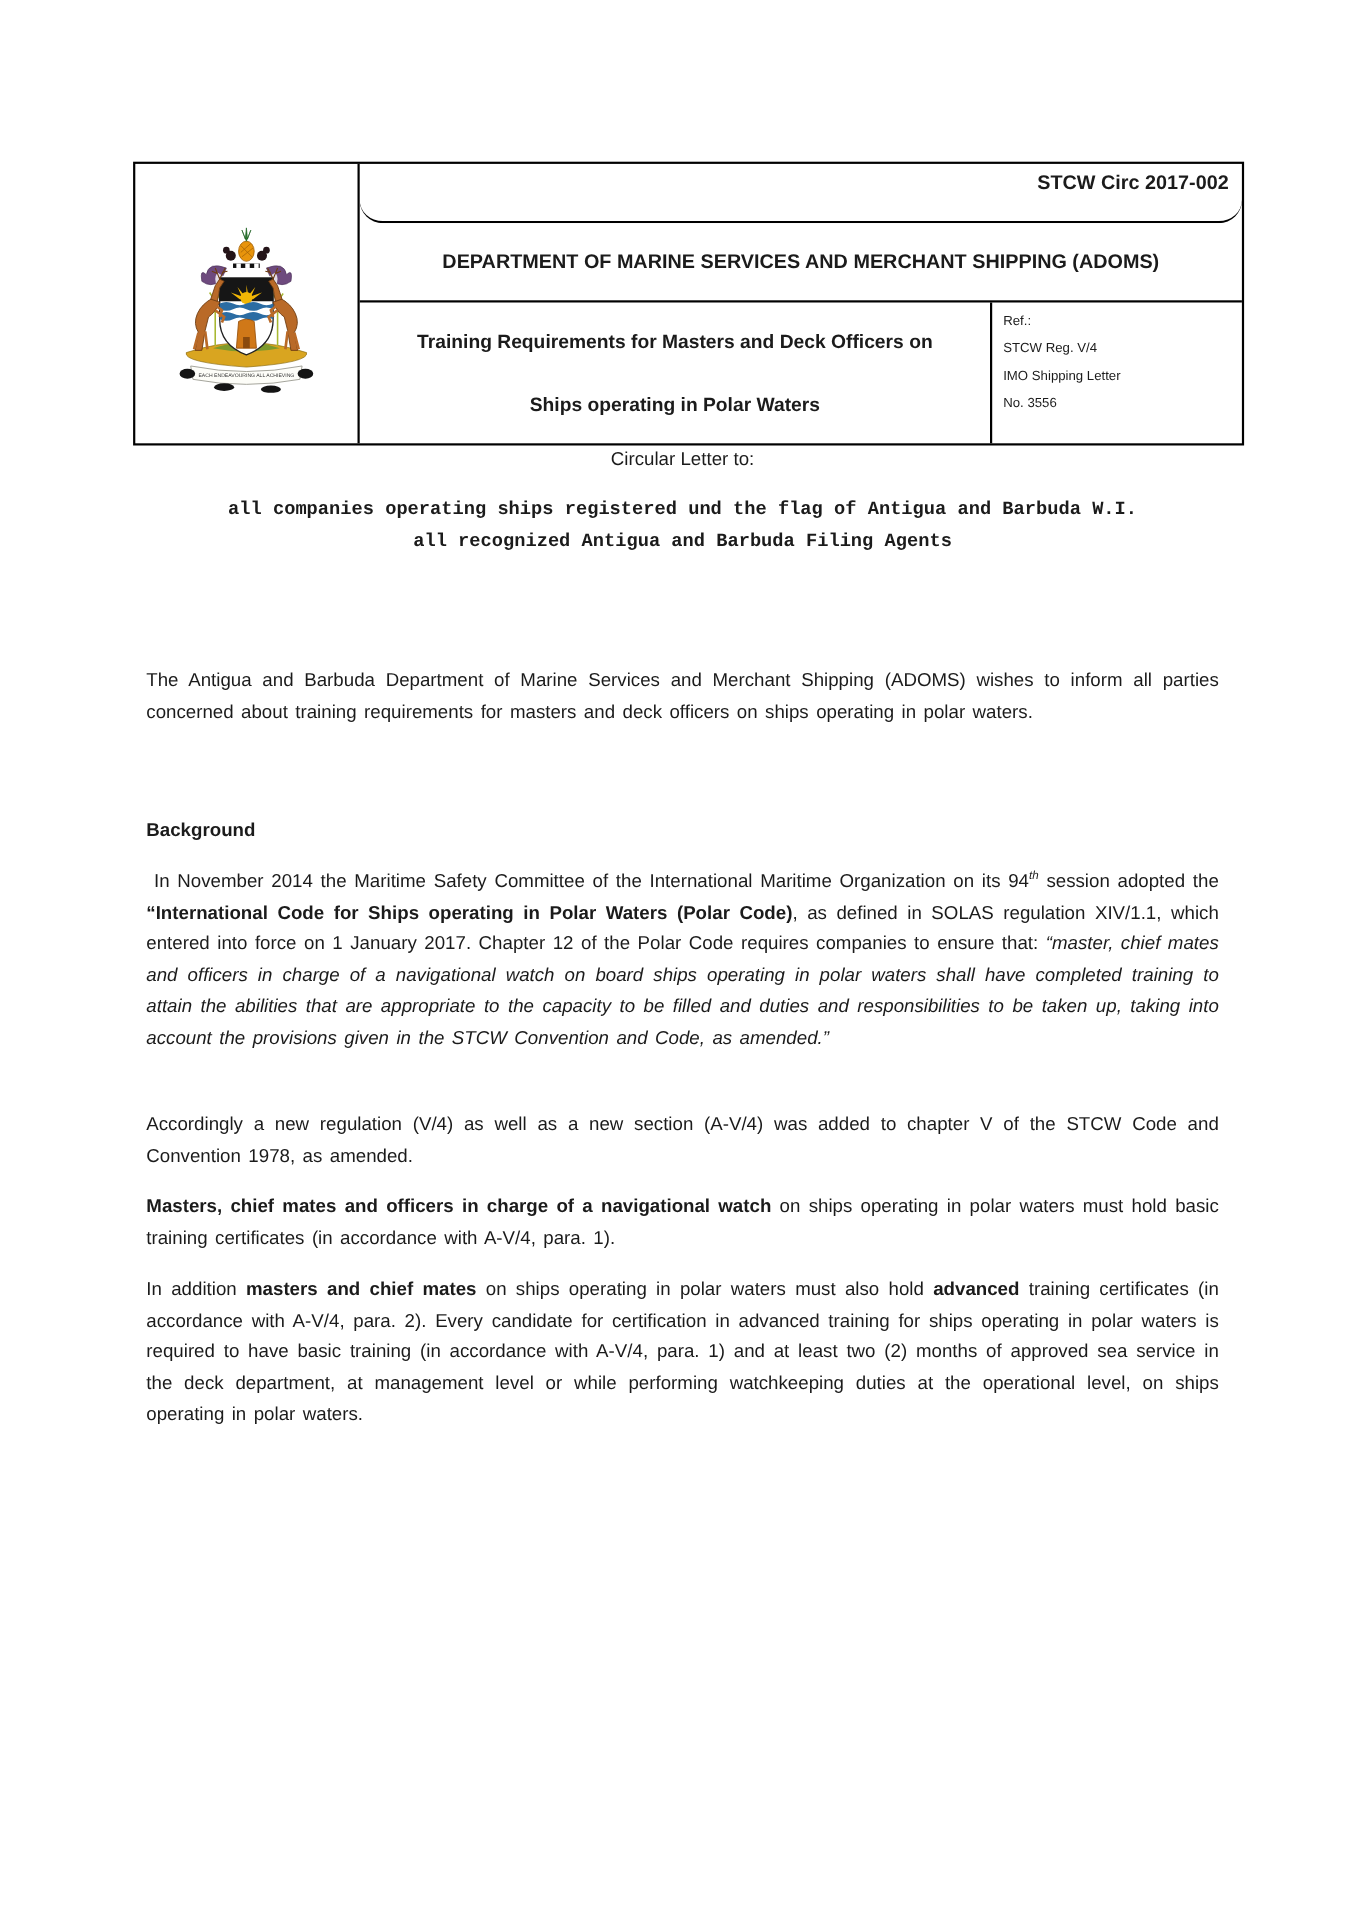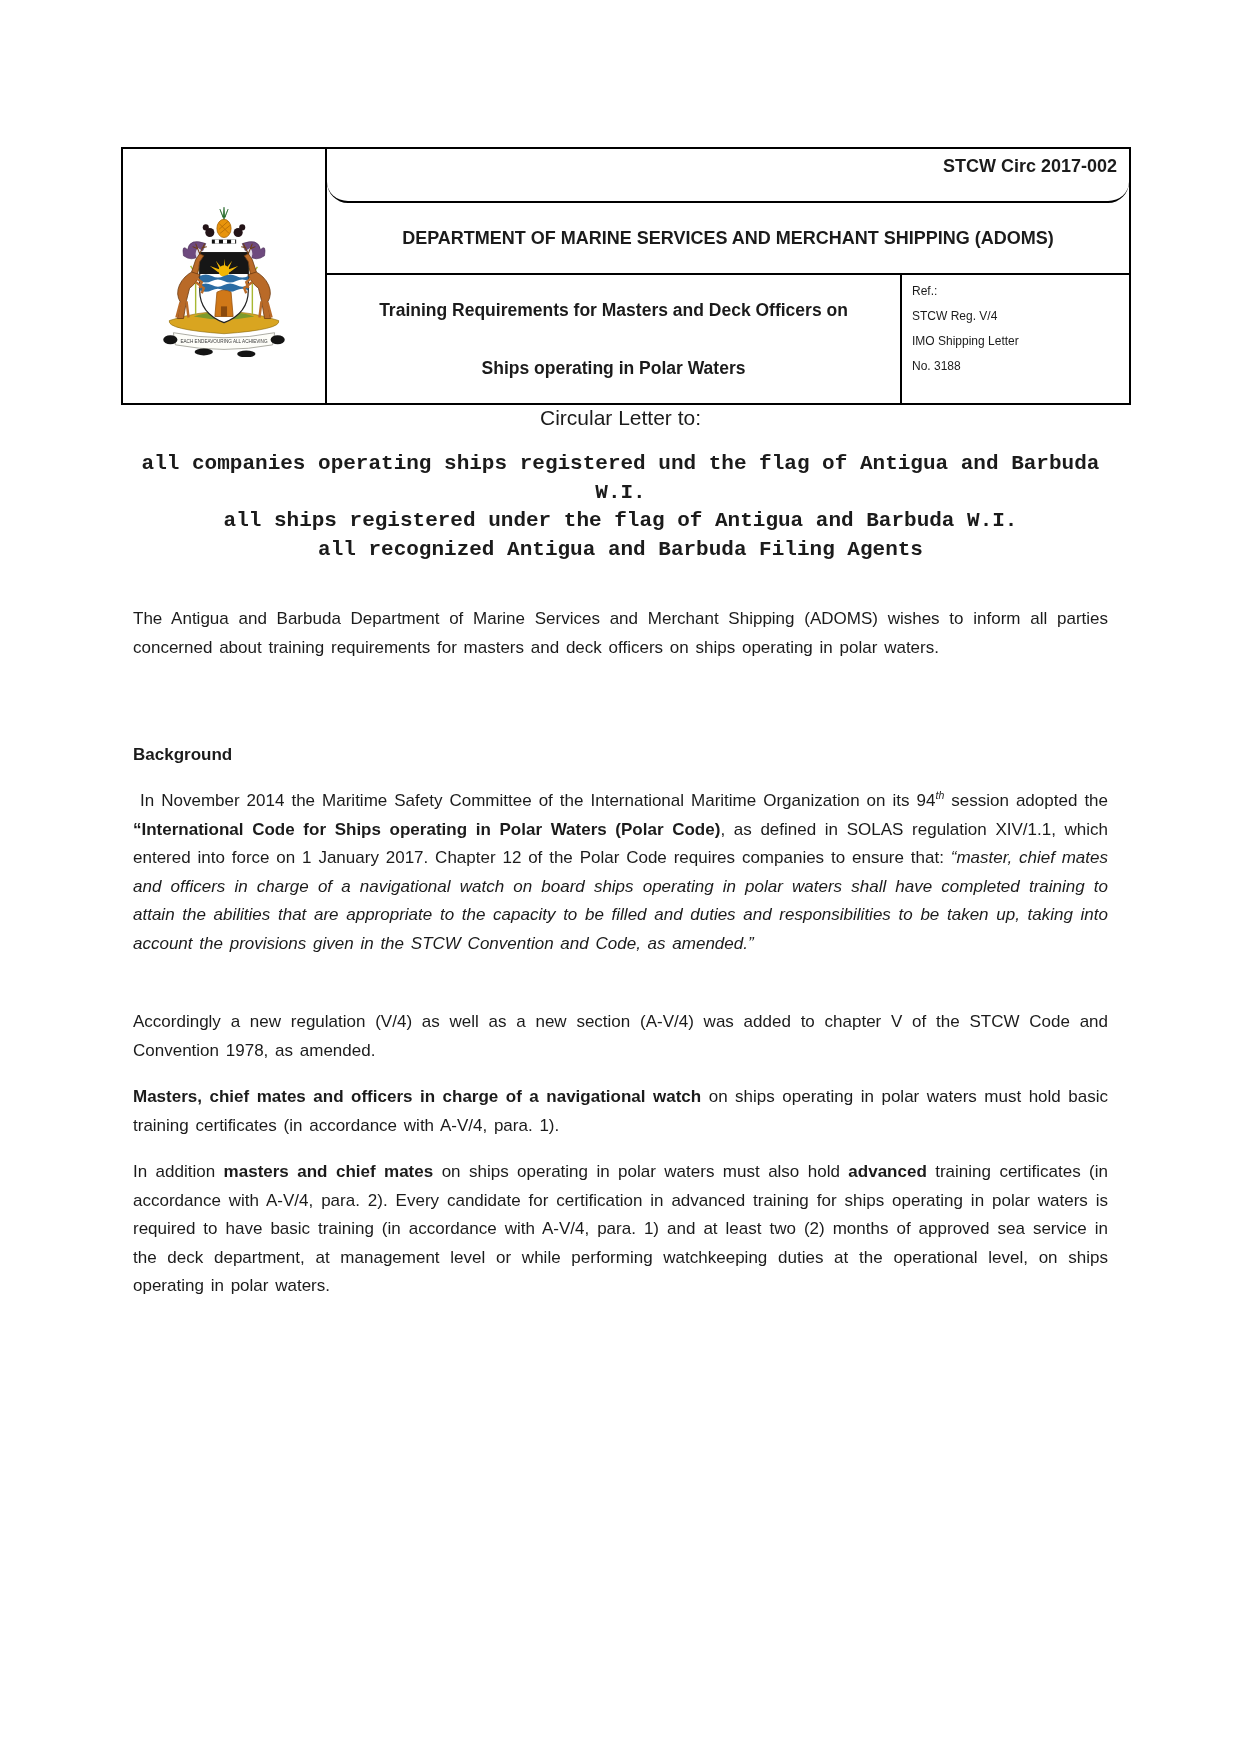--- a/index.html
+++ b/index.html
@@ -38,21 +38,21 @@
     font-weight:bold;font-size:17.5px;line-height:27px;text-align:center;
     padding:0 10px;
     gap:31px;
   }
   .ref-cell{
     flex:1;padding:4px 0 0 10px;font-size:12px;line-height:25px;
   }
   
   .centerline{
     position:absolute;left:133px;width:975px;text-align:center;
-    font-size:21px;line-height:28.5px;
+    font-size:17px;line-height:28.5px;
   }
   .recipients{font-weight:bold;font-family:Liberation Mono, monospace;}
   .para{
     position:absolute;left:133px;width:975px;
     font-size:17px;line-height:28.5px;
     text-align:justify;word-spacing:0.12em;
   }
   .heading{font-weight:bold;text-align:left;}
   .b{font-weight:bold;}
   .i{font-style:italic;}
@@ -133,31 +133,30 @@
       <div class="hdr-row2">DEPARTMENT OF MARINE SERVICES AND MERCHANT SHIPPING (ADOMS)</div>
       <div class="hdr-row3">
         <div class="subject-cell">
           <div>Training Requirements for Masters and Deck Officers on</div>
           <div>Ships operating in Polar Waters</div>
         </div>
         <div class="ref-cell">
           <div>Ref.:</div>
           <div>STCW Reg. V/4</div>
           <div>IMO Shipping Letter</div>
-          <div>No. 3188</div>
+          <div>No. 3556</div>
         </div>
       </div>
     </div>
   </div>
 
   <div class="centerline" style="top:404px;">Circular Letter to:</div>
 
   <div class="centerline recipients" style="top:450px;">
     <div>all companies operating ships registered und the flag of Antigua and Barbuda W.I.</div>
-    <div>all ships registered under the flag of Antigua and Barbuda W.I.</div>
     <div>all recognized Antigua and Barbuda Filing Agents</div>
   </div>
 
   <div class="para" style="top:605px;">The Antigua and Barbuda Department of Marine Services and Merchant Shipping (ADOMS) wishes to inform all parties concerned about training requirements for masters and deck officers on ships operating in polar waters.</div>
 
   <div class="para heading" style="top:741px;">Background</div>
 
   <div class="para" style="top:787px;"><span>&nbsp;In November 2014 the Maritime Safety Committee of the International Maritime Organization on its 94</span><span class="sup">th</span><span> session adopted the </span><span class="b">“International Code for Ships operating in Polar Waters (Polar Code)</span><span>, as defined in SOLAS regulation XIV/1.1, which entered into force on 1 January 2017. Chapter 12 of the Polar Code requires companies to ensure that: </span><span class="i">“master, chief mates and officers in charge of a navigational watch on board ships operating in polar waters shall have completed training to attain the abilities that are appropriate to the capacity to be filled and duties and responsibilities to be taken up, taking into account the provisions given in the STCW Convention and Code, as amended.”</span></div>
 
   <div class="para" style="top:1008px;">Accordingly a new regulation (V/4) as well as a new section (A-V/4) was added to chapter V of the STCW Code and Convention 1978, as amended.</div>

